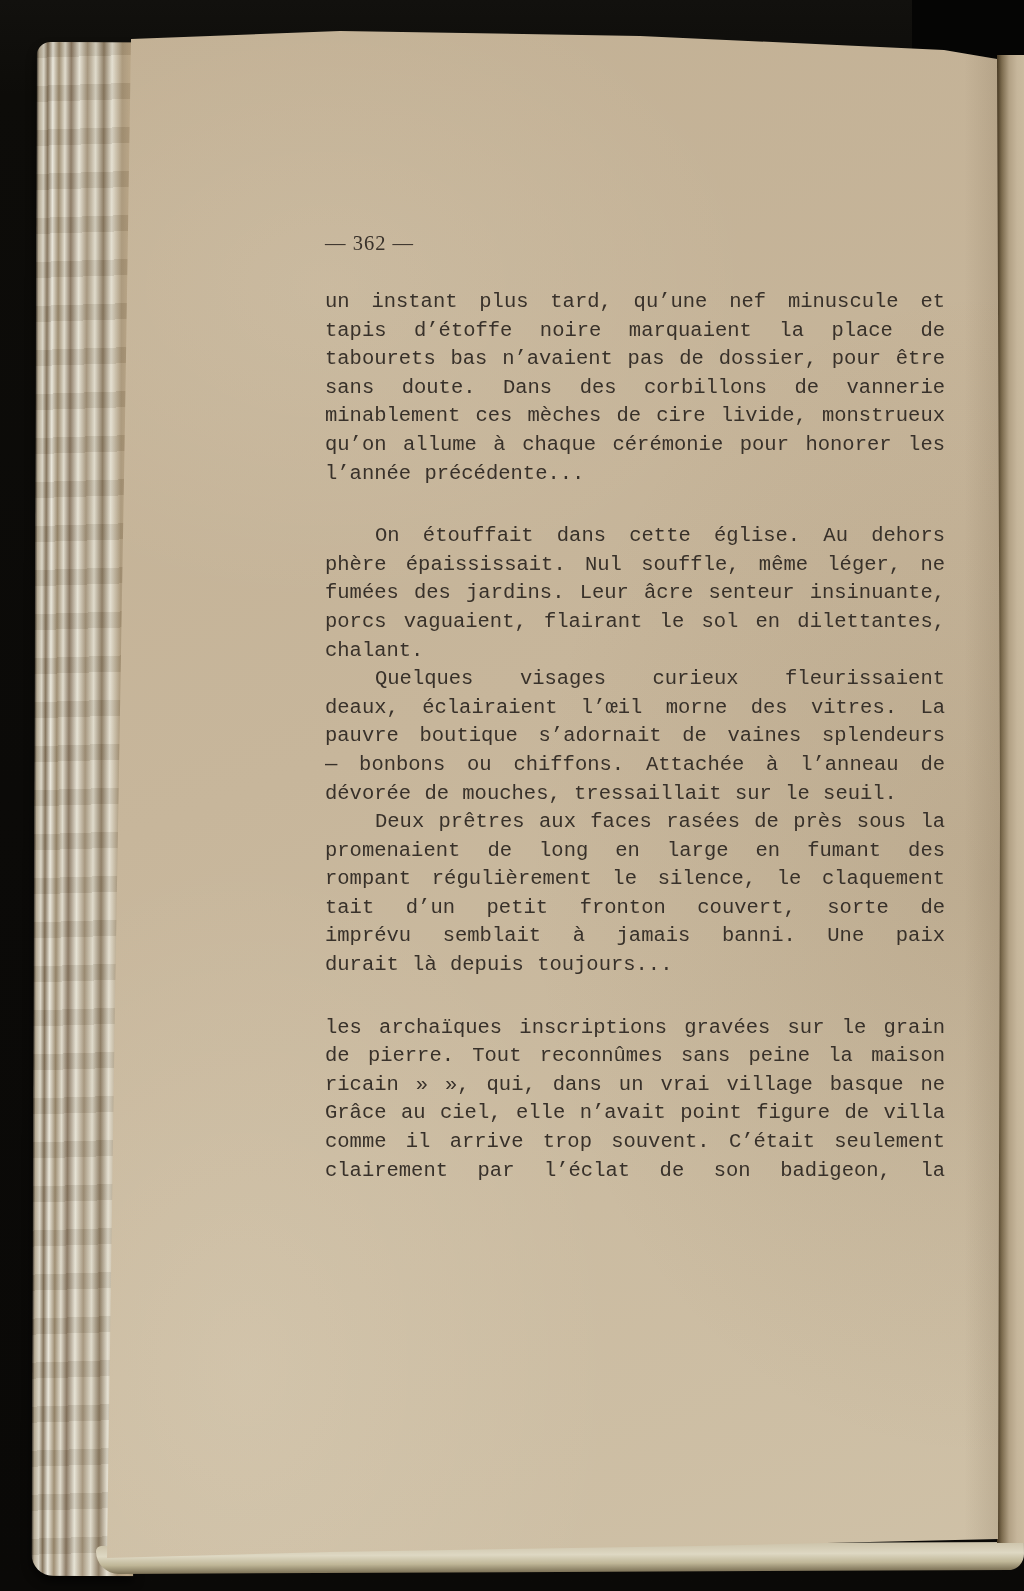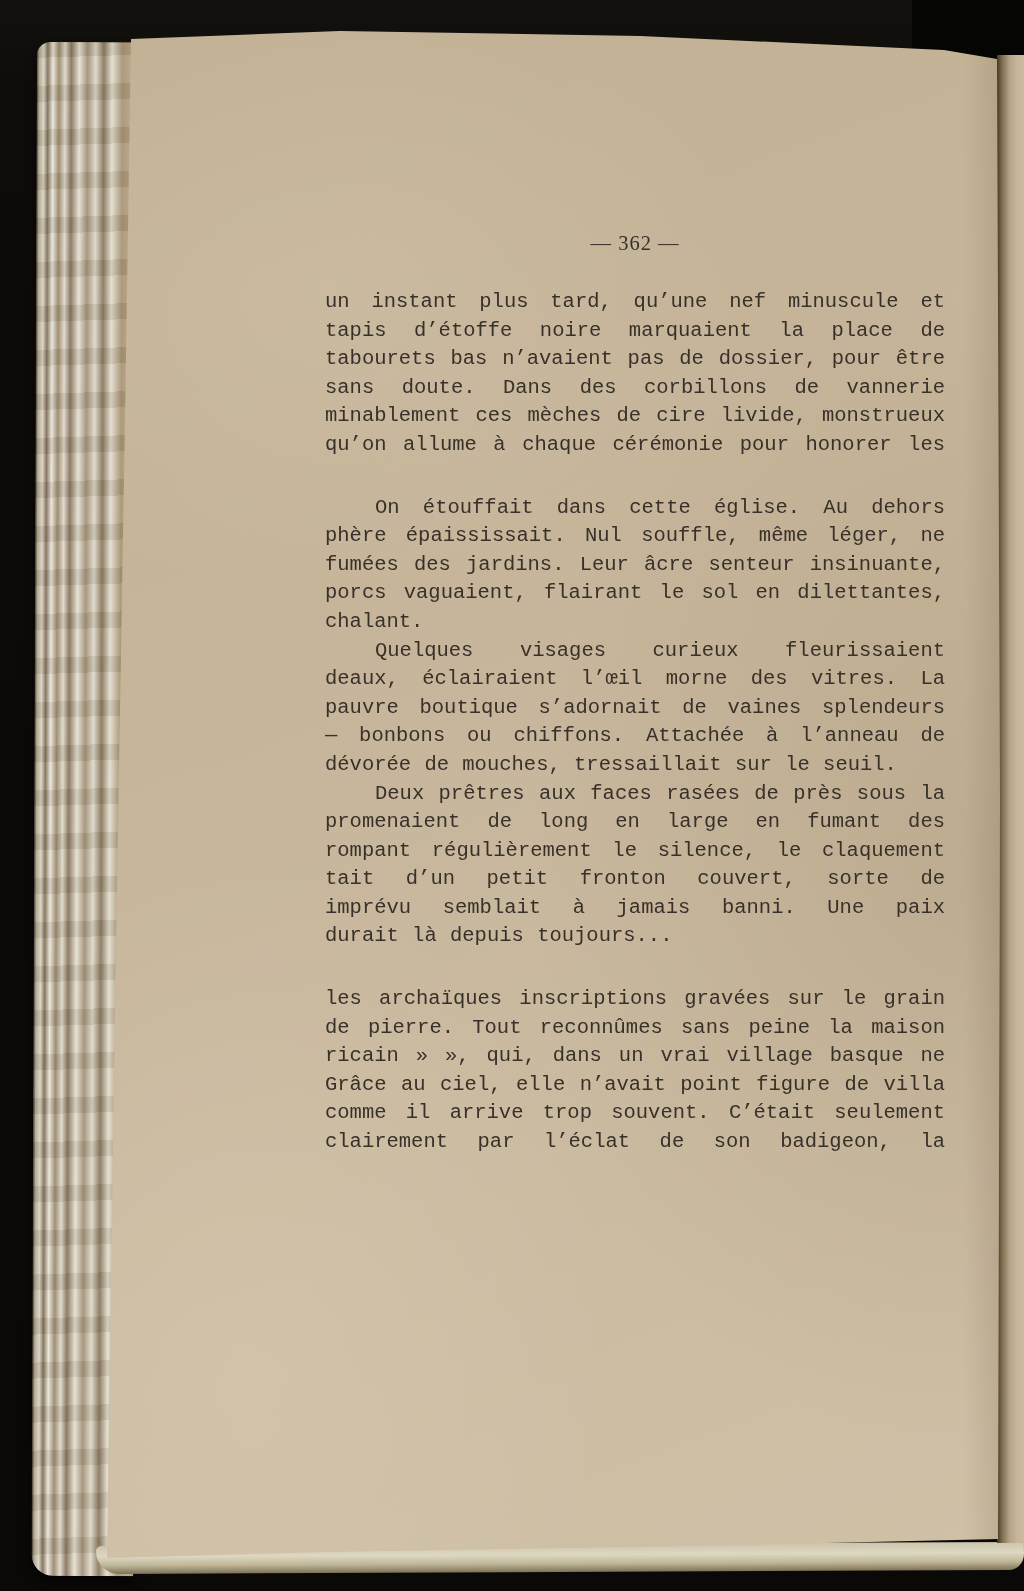--- a/index.html
+++ b/index.html
@@ -55,21 +55,21 @@
       radial-gradient(ellipse 620px 860px at 24% 86%, rgba(255,250,235,0.12), transparent 60%),
       radial-gradient(ellipse 700px 900px at 96% 55%, rgba(110,85,52,0.14), transparent 65%),
       linear-gradient(270deg, rgba(62,45,24,0.42) 0px, rgba(70,52,28,0.16) 16px, rgba(70,52,28,0.0) 60px),
       linear-gradient(90deg, rgba(72,54,30,0.28) 0px, rgba(72,54,30,0.0) 26px),
       linear-gradient(180deg, rgba(66,48,26,0.30) 0px, rgba(66,48,26,0.0) 22px),
       linear-gradient(0deg, rgba(80,60,35,0.22) 0px, rgba(80,60,35,0.0) 34px),
       linear-gradient(160deg, #c2b094 0%, #c7b69b 45%, #cfc1a7 100%);
   }
   .page-num {
     position: absolute; left: 325px; top: 229px; width: 620px;
-    text-align: center;
+    text-align: left;
     font-size: 20.5px; line-height: 28px;
     color: #38312a;
     letter-spacing: 1px;
   }
   .page-text {
     position: absolute; left: 325px; top: 288px; width: 620px;
     color: #38312a;
     font-size: 20.5px;
   }
   .para { margin: 0; font-family: Liberation Mono, monospace; }
@@ -95,20 +95,21 @@
   <div class="page">
     <div class="page-num">— 362 —</div>
     <div class="page-text">
         <div class="para">
           <div class="line">un instant plus tard, qu’une nef minuscule et obscure, un intérieur</div>
           <div class="line">tapis d’étoffe noire marquaient la place de chaque maison. Les</div>
           <div class="line">tabourets bas n’avaient pas de dossier, pour être plus mortifiants</div>
           <div class="line">sans doute. Dans des corbillons de vannerie s’enroulaient inter-</div>
           <div class="line">minablement ces mèches de cire livide, monstrueux rats de cave</div>
           <div class="line">qu’on allume à chaque cérémonie pour honorer les défunts de</div>
+          <div class="line last">l’année précédente...</div>
         </div>
         <div class="para gap">
           <div class="line indent">On étouffait dans cette église. Au dehors même, l’atmos-</div>
           <div class="line">phère épaississait. Nul souffle, même léger, ne venait dissiper les</div>
           <div class="line">fumées des jardins. Leur âcre senteur insinuante, rôdait à travers</div>
           <div class="line">porcs vaguaient, flairant le sol en dilettantes, d’un groin non-</div>
           <div class="line last">chalant.</div>
         </div>
         <div class="para">
           <div class="line indent">Quelques visages curieux fleurissaient l’embrasure des ri-</div>

